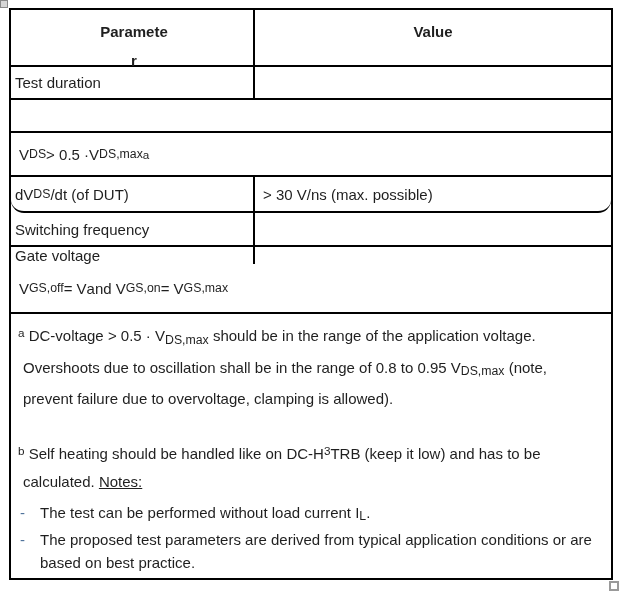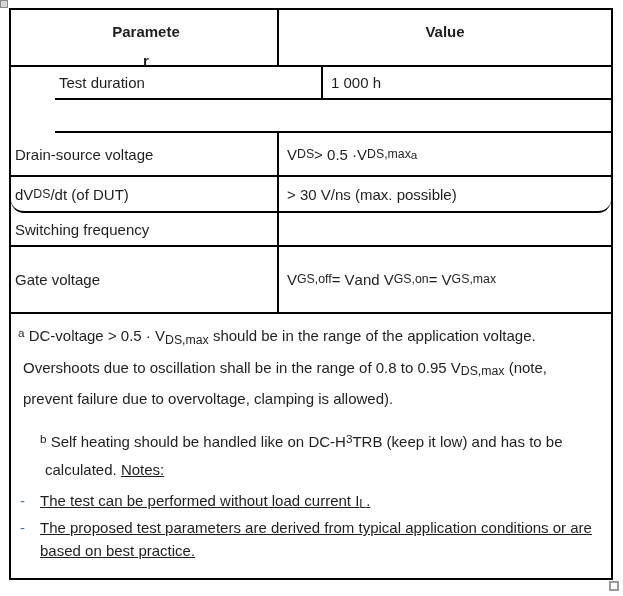--- a/index.html
+++ b/index.html
@@ -28,51 +28,51 @@
     border:2px solid #9a9a9a;
   }
   .tbl{
     position:absolute;left:9px;top:8px;width:604px;height:572px;
     border:2px solid var(--border);
     background:#ffffff;
     display:flex;flex-direction:column;
   }
   .row{display:flex;border-bottom:2px solid var(--border);flex:0 0 auto;}
   .cell-param{
-    width:268px;border-right:2px solid var(--border);
+    width:244px;border-right:2px solid var(--border);
     display:flex;align-items:center;padding-left:4px;
   }
   .cell-value{
     flex:1;display:flex;align-items:center;padding-left:8px;padding-right:8px;
   }
   .row.header{height:57px;}
   .row.header .cell-param,.row.header .cell-value{
     justify-content:center;align-items:flex-start;
     font-weight:bold;text-align:center;
     padding-top:7px;line-height:29px;white-space:pre-line;
   }
-  .row.r0,.row.r1,.row.r2{height:33px;margin-left:44px;}
+  .row.r0,.row.r1,.row.r2{height:33px;}
   .row.r3{height:44px;}
   .row.r4{height:36px;border-radius:13px;}
   .row.r5{height:34px;}
-  .row.r6{height:67px;}
+  .row.r6{height:67px;flex-direction:column;}
   .row.r6 .cell-value{line-height:31px;flex-wrap:wrap;align-content:center;}
   .foot{
     flex:1;border-bottom:none;display:block;
     padding:5px 10px 0 5px;
   }
-  .foot p{line-height:28px;margin-bottom:12px;padding-left:7px;text-indent:-5px;}
-  .foot p.fn-b{margin-bottom:5px;margin-left:22px;}
+  .foot p{line-height:28px;margin-bottom:24px;padding-left:7px;text-indent:-5px;}
+  .foot p.fn-b{margin-bottom:5px;}
   .bullets{list-style:none;}
   .bullets li{display:flex;line-height:23px;}
   .bullets .dash{
     color:var(--dash);
     width:24px;flex:0 0 24px;text-align:left;padding-left:4px;
   }
-  .bullets .btxt{flex:1;padding-right:6px;text-decoration:underline;}
+  .bullets .btxt{flex:1;padding-right:6px;}
   .sub{font-size:0.82em;vertical-align:-0.18em;}
   .sup{font-size:0.78em;vertical-align:0.38em;}
   .u{text-decoration:underline;}
 </style>
 </head>
 <body>
 
 <div class="move-handle"></div>
 
 <div class="tbl">
@@ -80,33 +80,27 @@
   <div class="row header">
     <div class="cell-param">Paramete
 r</div>
     <div class="cell-value">Value</div>
   </div>
 
   <div class="row r0">
     <div class="cell-param">
         <span>Test duration</span>
       </div>
-    <div class="cell-value">
-        <span>1 000 h</span>
-      </div>
   </div>
 
 
   <div class="row r2">
   </div>
 
   <div class="row r3">
-    <div class="cell-param">
-        <span>Drain-source voltage</span>
-      </div>
     <div class="cell-value">
         <span>V</span>
         <span class="sub">DS</span>
         <span> &gt; 0.5 · </span>
         <span>V</span>
         <span class="sub">DS,max</span>
         <span> </span>
         <span class="sup">a</span>
       </div>
   </div>

